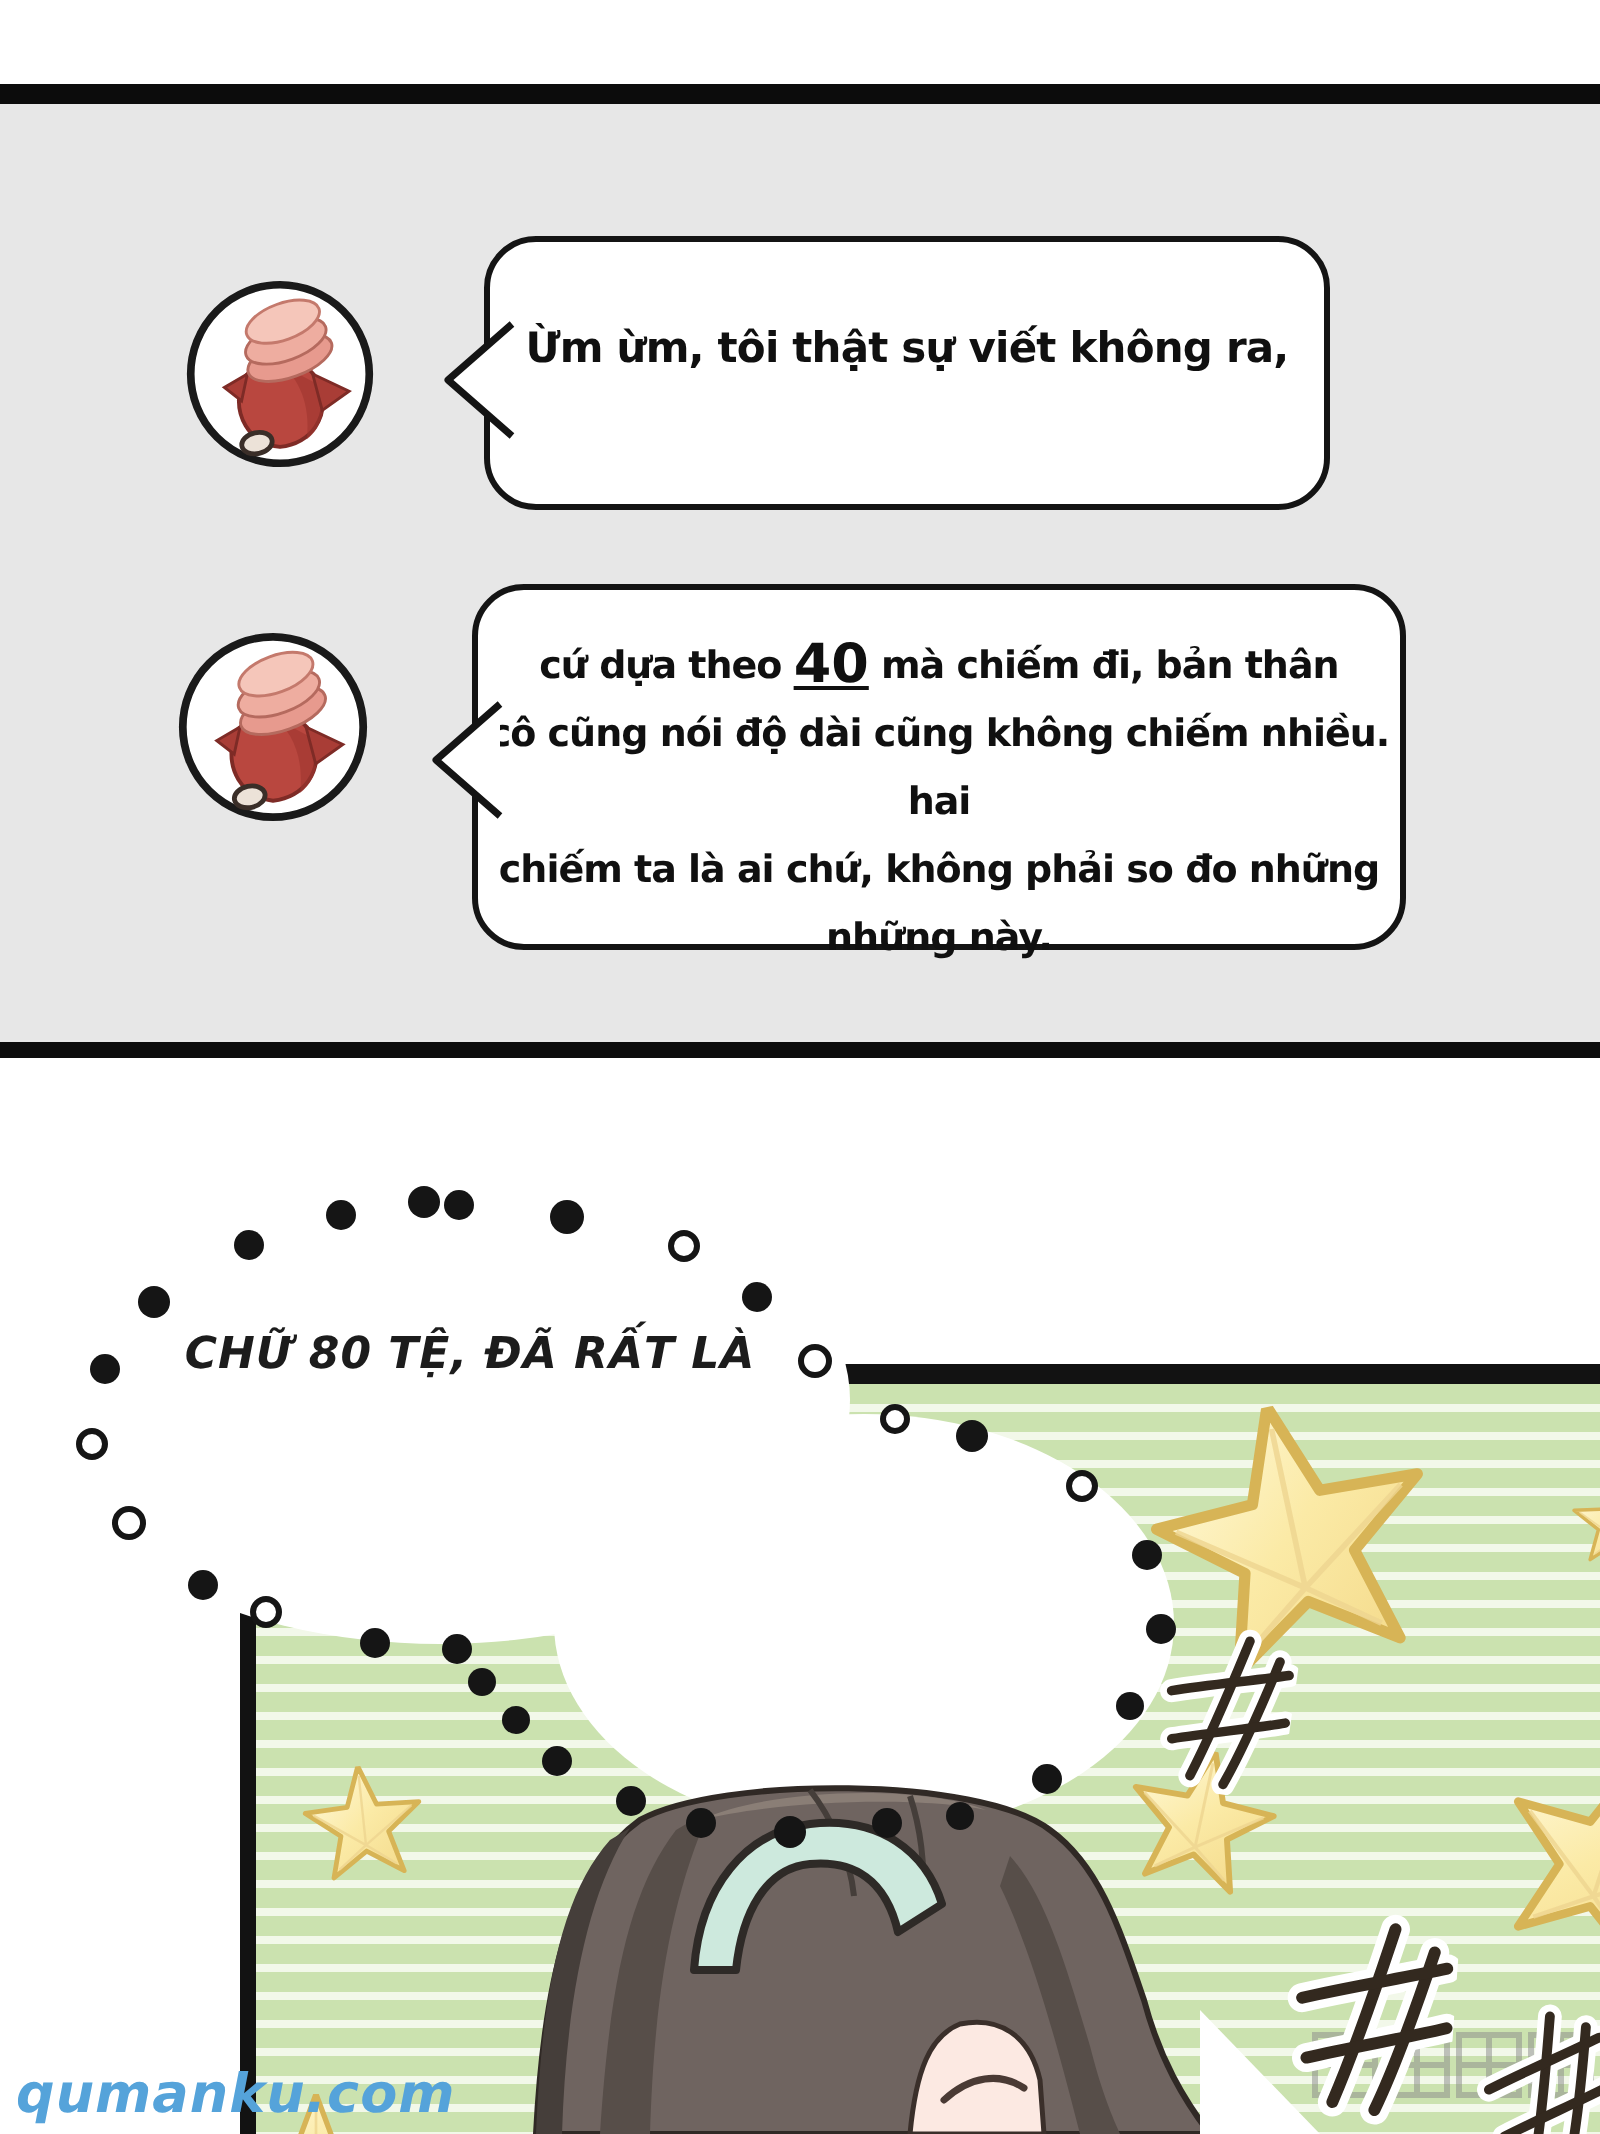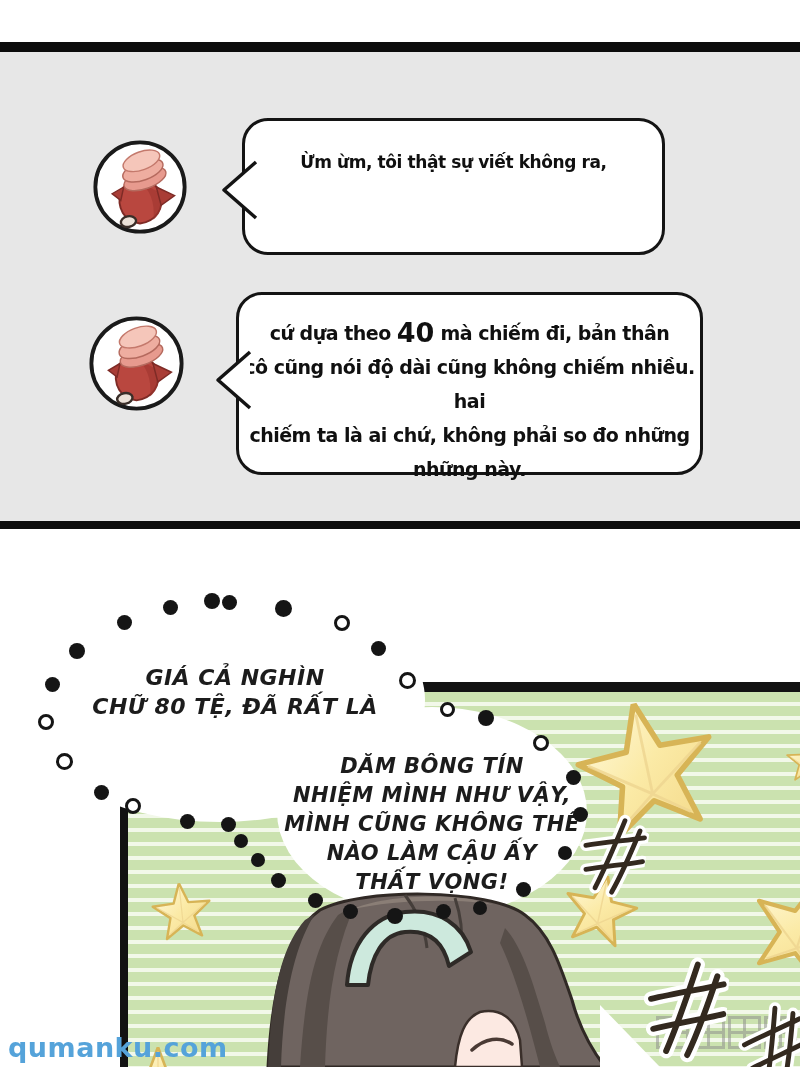--- a/index.html
+++ b/index.html
@@ -8,25 +8,25 @@
   .abs{position:absolute;}
 
   
   #bar-top{left:0;top:42px;width:800px;height:10px;background:#0c0c0c;}
   #grey-panel{left:0;top:52px;width:800px;height:469px;background:#e7e7e7;}
   #bar-grey-bottom{left:0;top:521px;width:800px;height:8px;background:#0c0c0c;}
 
   .avatar{border-radius:50%;}
   .bubble{background:#fff;border:3.5px solid #141414;border-radius:26px;box-sizing:border-box;
           color:#101010;text-align:center;font-weight:bold;}
-  #bubble1{left:242px;top:118px;width:423px;height:137px;font-size:17px;line-height:34px;
-           letter-spacing:-0.4px;padding-top:24px;}
+  #bubble1{left:242px;top:118px;width:423px;height:137px;font-size:21px;line-height:34px;
+           letter-spacing:-0.4px;padding-top:36px;}
   #bubble2{left:236px;top:292px;width:467px;height:183px;font-size:19px;line-height:34px;
            letter-spacing:-0.5px;padding-top:21px;}
-  .bignum{font-size:27px;font-weight:800;letter-spacing:0;vertical-align:-2px;}
+  .bignum{font-size:27px;font-weight:800;letter-spacing:0;vertical-align:-2px;text-decoration:underline;}
   .tail{z-index:3;}
 
   
   #green-panel{left:124px;top:682px;width:676px;height:385px;box-sizing:border-box;
       border-top:10px solid #121212;z-index:1;
       background:repeating-linear-gradient(to bottom,#cbe2af 0 10px,#f2f8e9 10px 14px);}
   #green-left-border{left:120px;top:682px;width:8px;height:385px;background:#121212;z-index:1;}
 
   .cloud{background:#fff;border-radius:50%;z-index:3;}
   #cloud1{left:15px;top:578px;width:410px;height:244px;}
@@ -41,21 +41,21 @@
 
   .star{z-index:2;}
   .hash{z-index:5;}
   #head-svg{left:255px;top:888px;width:360px;height:179px;z-index:4;}
   #shoulder-wedge{left:595px;top:1000px;width:70px;height:67px;z-index:4;}
 
   
   #wm-left{left:14px;top:989px;z-index:9;color:#93c6ec;font-size:46px;font-weight:bold;
            letter-spacing:7px;line-height:48px;opacity:.92;}
   #wm-url{left:8px;top:1032px;z-index:9;color:#55a3da;font-size:27px;font-weight:800;
-          letter-spacing:0.5px;}
+          letter-spacing:0.5px;font-style:italic;}
   #wm-right{left:656px;top:1016px;z-index:4;display:flex;gap:3px;opacity:.5;}
   .wm-block{width:33px;height:33px;border:3px solid #8a8a8a;box-sizing:border-box;
      background:linear-gradient(to bottom,transparent 44%,#8a8a8a 44%,#8a8a8a 56%,transparent 56%),
                 linear-gradient(to right,transparent 44%,#8a8a8a 44%,#8a8a8a 56%,transparent 56%);}
 </style>
 </head>
 <body>
 
 <div id="canvas">
 
@@ -158,29 +158,21 @@
       <use href="#hashmark"></use>
     </svg>
   <svg class="abs hash" style="left:738px;top:998px;transform:rotate(-10deg)" width="70" height="95" viewBox="0 0 100 120">
       <use href="#hashmark"></use>
     </svg>
 
   <div class="abs cloud" id="cloud1"></div>
   <div class="abs cloud" id="cloud2"></div>
 
   <div class="abs cloud-text" id="thought1">
-    <div>GIÁ CẢ NGHÌN</div>
     <div>CHỮ 80 TỆ, ĐÃ RẤT LÀ</div>
-  </div>
-  <div class="abs cloud-text" id="thought2">
-    <div>DĂM BÔNG TÍN</div>
-    <div>NHIỆM MÌNH NHƯ VẬY,</div>
-    <div>MÌNH CŨNG KHÔNG THỂ</div>
-    <div>NÀO LÀM CẬU ẤY</div>
-    <div>THẤT VỌNG!</div>
   </div>
 
   <svg class="abs" id="head-svg" viewBox="0 0 360 179">
     <path d="M13 179 C17 102 30 47 65 22 C105 0 235 0 270 27 C295 45 305 77 317 112 C325 142 337 162 350 179 Z" fill="#6f6460" stroke="#302925" stroke-width="3"></path>
     <path d="M13 179 C16 110 25 60 50 32 L60 26 C38 60 28 115 26 179 Z" fill="#453e3a"></path>
     <path d="M45 179 C50 102 60 57 83 27 L100 17 C80 62 72 112 70 179 Z" fill="#574e49"></path>
     <path d="M245 55 C262 90 275 140 285 179 L305 179 C300 168 295 155 290 135 C278 95 268 60 250 40 Z" fill="#574e49"></path>
     <path d="M95 22 C130 6 205 4 238 17 C205 10 135 12 95 22 Z" fill="#8a7e76"></path>
     <path d="M150 7 C160 20 170 40 172 60" stroke="#453e3a" stroke-width="3" fill="none"></path>
     <path d="M200 10 C205 25 208 45 206 62" stroke="#453e3a" stroke-width="3" fill="none"></path>

